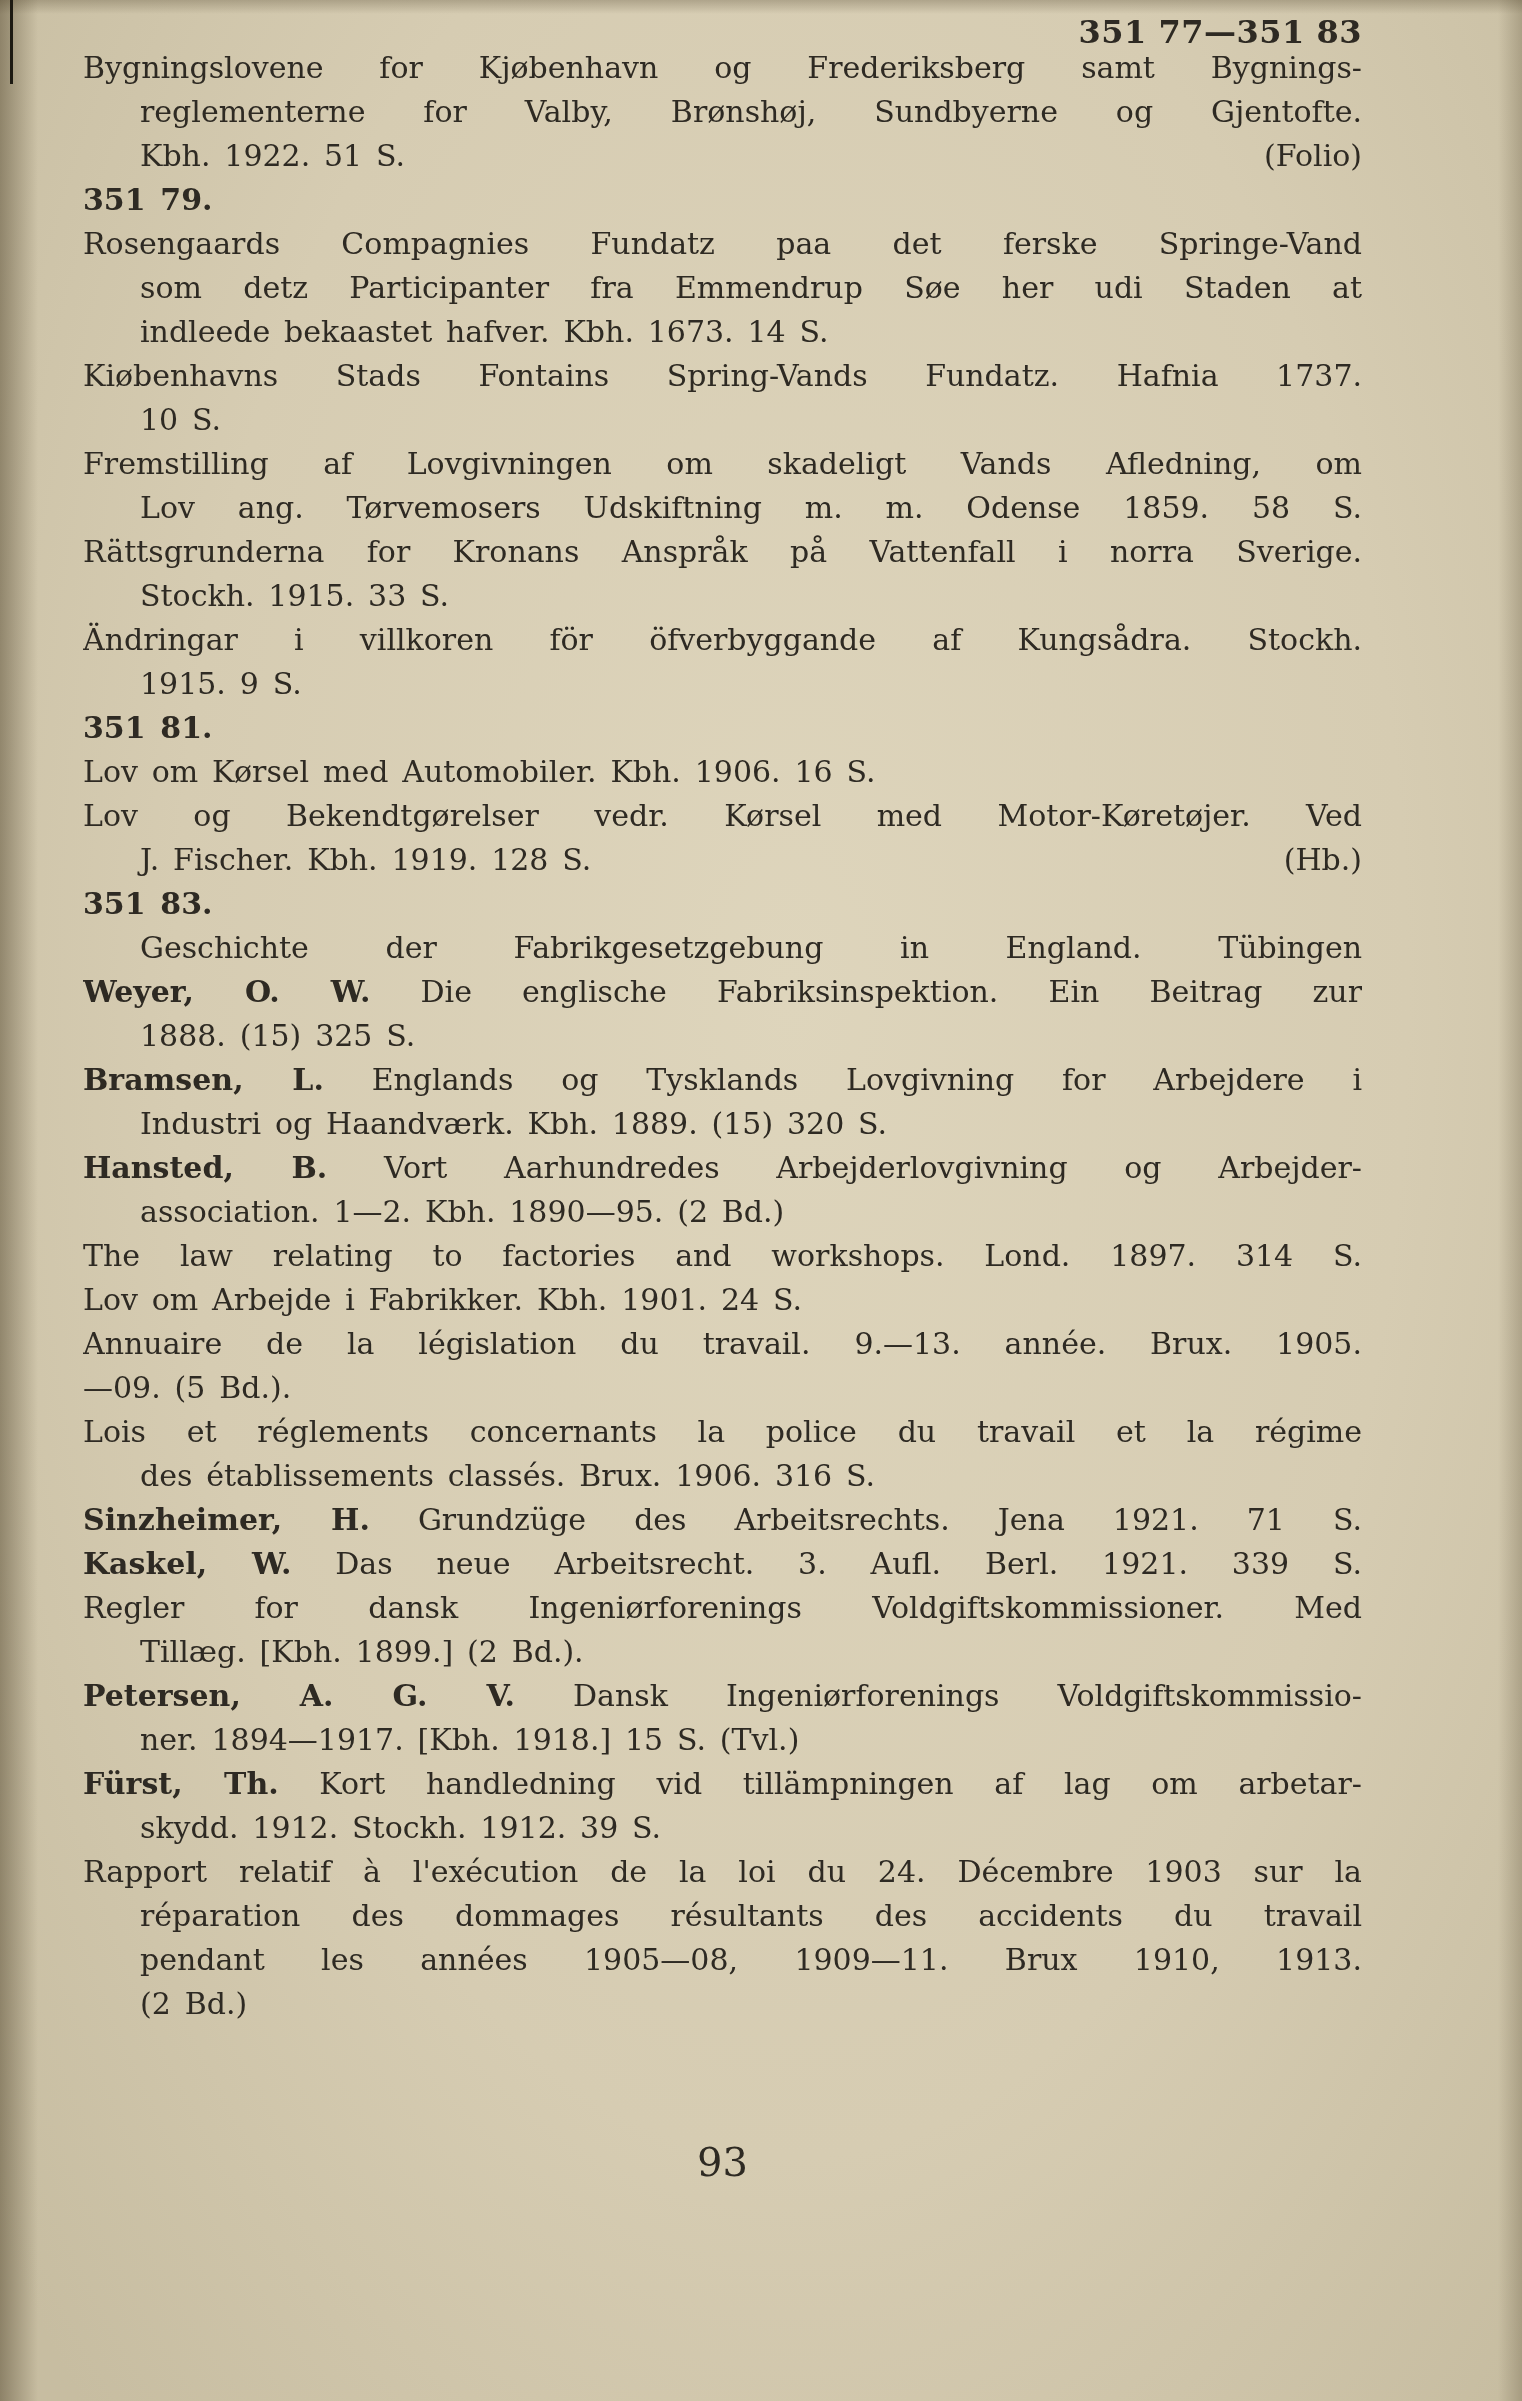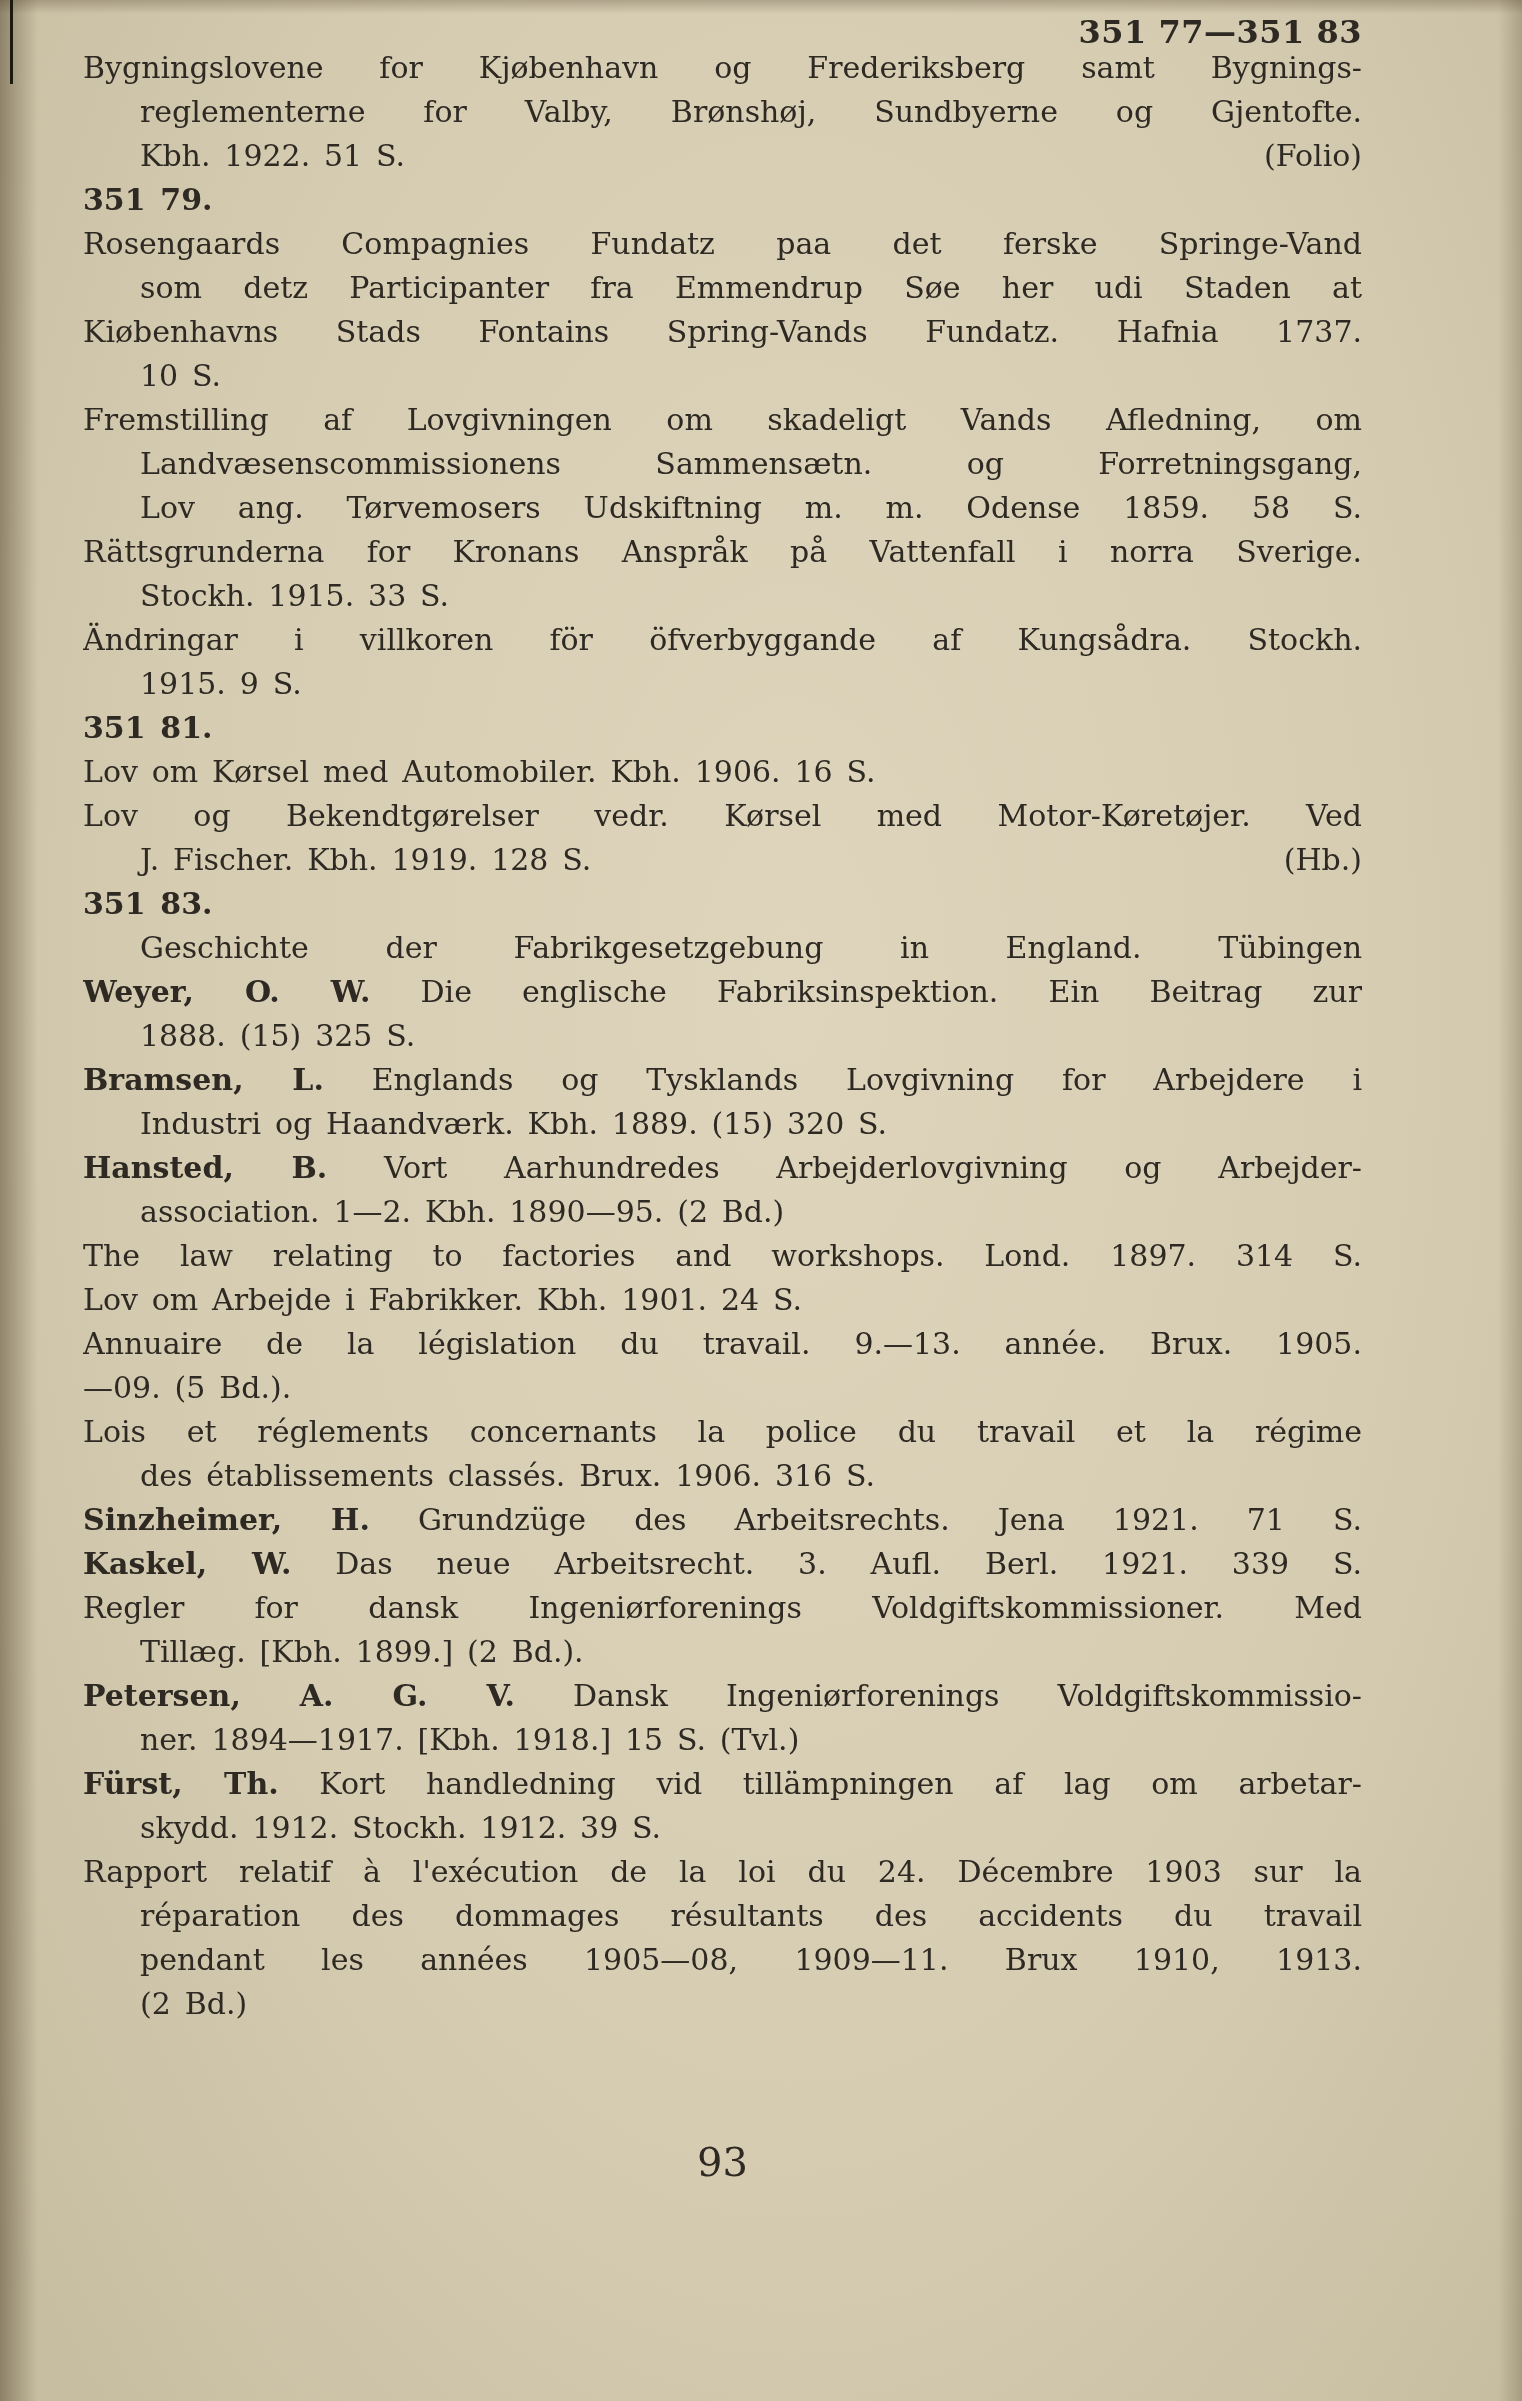--- a/index.html
+++ b/index.html
@@ -70,30 +70,30 @@
     </div>
 
     <div class="ln sec">
       <span class="num">351 79.</span>
       <span class="ttl">Love om Vandledninger etc.</span>
     </div>
 
     <div>
       <div class="ln just"><span>Rosengaards Compagnies Fundatz paa det ferske Springe-Vand</span></div>
       <div class="ln just ind"><span>som detz Participanter fra Emmendrup Søe her udi Staden at</span></div>
+      <div class="ln ind"><span>indleede bekaastet hafver.  Kbh. 1673.  14 S.</span></div>
     </div>
 
     <div>
       <div class="ln just"><span>Kiøbenhavns Stads Fontains Spring-Vands Fundatz.  Hafnia 1737.</span></div>
       <div class="ln ind"><span>10 S.</span></div>
     </div>
 
     <div>
       <div class="ln just"><span>Fremstilling af Lovgivningen om skadeligt Vands Afledning, om</span></div>
-      <div class="ln just ind"><span>Landvæsenscommissionens Sammensætn. og Forretningsgang,</span></div>
       <div class="ln just ind"><span>Lov ang. Tørvemosers Udskiftning m. m.  Odense 1859.  58 S.</span></div>
     </div>
 
     <div>
       <div class="ln just"><span>Rättsgrunderna for Kronans Anspråk på Vattenfall i norra Sverige.</span></div>
       <div class="ln ind"><span>Stockh. 1915.  33 S.</span></div>
     </div>
 
     <div>
       <div class="ln just"><span>Ändringar i villkoren för öfverbyggande af Kungsådra.  Stockh.</span></div>

